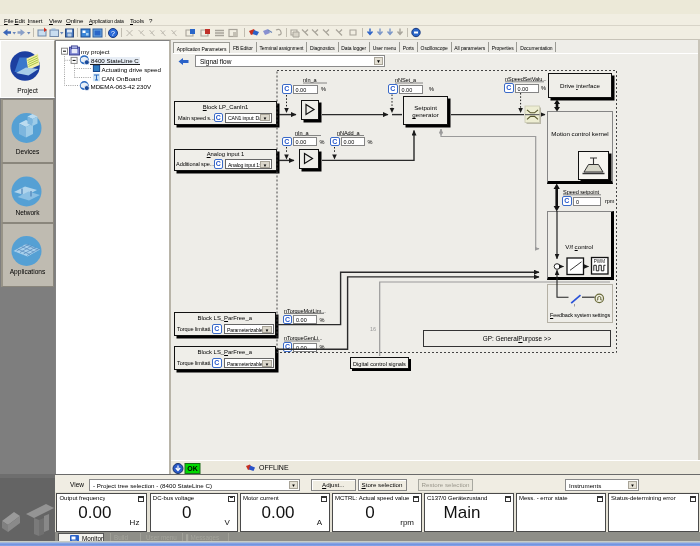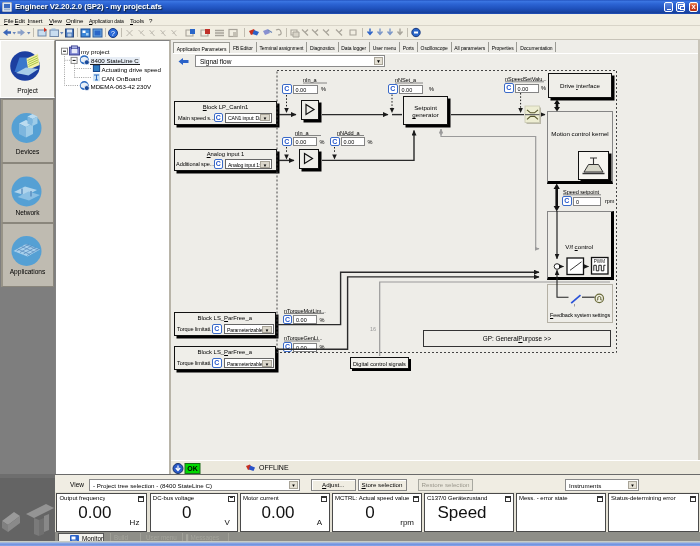--- a/index.html
+++ b/index.html
@@ -17,36 +17,20 @@
 .mt{position:absolute;left:2px;top:1px;font-size:6px;white-space:nowrap;overflow:hidden;max-width:84%;}
 .mi{position:absolute;right:2px;top:1.5px;width:6.5px;height:6px;border:1px solid #333;box-sizing:border-box;}
 .mi:after{content:"";position:absolute;left:0.5px;top:0.5px;right:0.5px;height:1.2px;background:#333;}
 .mv{position:absolute;left:0;right:14px;top:9px;text-align:center;font-size:17px;color:#111;}
 .mu{position:absolute;right:7px;bottom:4px;font-size:8px;color:#111;}
 </style>
 </head>
 <body>
 <div id="page">
 
-<div class="abs" id="titlebar" style="left:0;top:0;width:700px;height:14px;background:linear-gradient(180deg,#2251bc 0%,#3b76e2 9%,#2c64d4 28%,#1f51bc 62%,#16409c 90%,#2251bc 100%);">
-  <svg class="abs" style="left:2px;top:2px" width="10" height="10" viewBox="0 0 10 10">
-    <rect x="0" y="0" width="10" height="10" rx="1" fill="#dce6f2" stroke="#5a6a8a" stroke-width="0.8"></rect>
-    <rect x="2" y="2" width="6" height="4" fill="#3a6ac0"></rect>
-    <rect x="2" y="6.5" width="6" height="1.8" fill="#9ab0d0"></rect>
-  </svg>
-  <div class="t" style="left:15px;top:2px;font-size:7.8px;font-weight:bold;color:#fff;text-shadow:1px 1px 1px #123;letter-spacing:-0.1px;">Engineer V2.20.2.0 (SP2) - my project.afs</div>
-  <div class="abs" style="left:664px;top:2px;width:9px;height:10px;border-radius:2px;background:linear-gradient(180deg,#5f8ae0,#2a57c0);border:1px solid #fff;box-sizing:border-box;">
-        <div class="abs" style="left:1.5px;top:5.5px;width:4px;height:1.6px;background:#fff;"></div>
-      </div>
-  <div class="abs" style="left:676px;top:2px;width:9px;height:10px;border-radius:2px;background:linear-gradient(180deg,#5f8ae0,#2a57c0);border:1px solid #fff;box-sizing:border-box;">
-        <div class="abs" style="left:1.2px;top:1.2px;width:3.6px;height:3px;border:1px solid #fff;"></div>
-        <div class="abs" style="left:2.6px;top:2.8px;width:3.2px;height:2.6px;border:1px solid #fff;background:#3a64c8;"></div>
-      </div>
-  <div class="abs" style="left:689px;top:2px;width:9px;height:10px;border-radius:2px;background:linear-gradient(180deg,#ea8a5a,#ce4426 45%,#b83618);border:1px solid #fff;box-sizing:border-box;color:#fff;font-size:7.5px;font-weight:bold;text-align:center;line-height:8px;">x</div>
-</div>
 
 <div class="abs" id="menubar" style="left:0;top:14px;width:700px;height:12px;background:#f1eee2;border-bottom:1px solid #d8d4c8;box-sizing:border-box;font-size:6.2px;letter-spacing:-0.1px;">
   <span class="t" style="left:4px;top:3px;"><u>F</u>ile</span>
   <span class="t" style="left:14.5px;top:3px;"><u>E</u>dit</span>
   <span class="t" style="left:27.5px;top:3px;"><u>I</u>nsert</span>
   <span class="t" style="left:49px;top:3px;"><u>V</u>iew</span>
   <span class="t" style="left:66px;top:3px;"><u>O</u>nline</span>
   <span class="t" style="left:89px;top:3px;display:inline-block;transform:scaleX(0.82);transform-origin:left center;"><u>A</u>pplication data</span>
   <span class="t" style="left:130px;top:3px;"><u>T</u>ools</span>
   <span class="t" style="left:149px;top:3px;;">?</span>
@@ -464,21 +448,21 @@
       </div>
   <div class="meter" style="left:277px;width:90px;">
         <div class="mt">MCTRL: Actual speed value</div>
         <div class="mi"></div>
         <div class="mv">0</div>
         <div class="mu">rpm</div>
       </div>
   <div class="meter" style="left:369px;width:90px;">
         <div class="mt">C137/0 Gerätezustand</div>
         <div class="mi"></div>
-        <div class="mv">Speed</div>
+        <div class="mv">Main</div>
       </div>
   <div class="meter" style="left:461px;width:90px;">
         <div class="mt">Mess. - error state</div>
         <div class="mi"></div>
       </div>
   <div class="meter" style="left:553px;width:91px;">
         <div class="mt">Status-determining error</div>
         <div class="mi"></div>
       </div>
 

